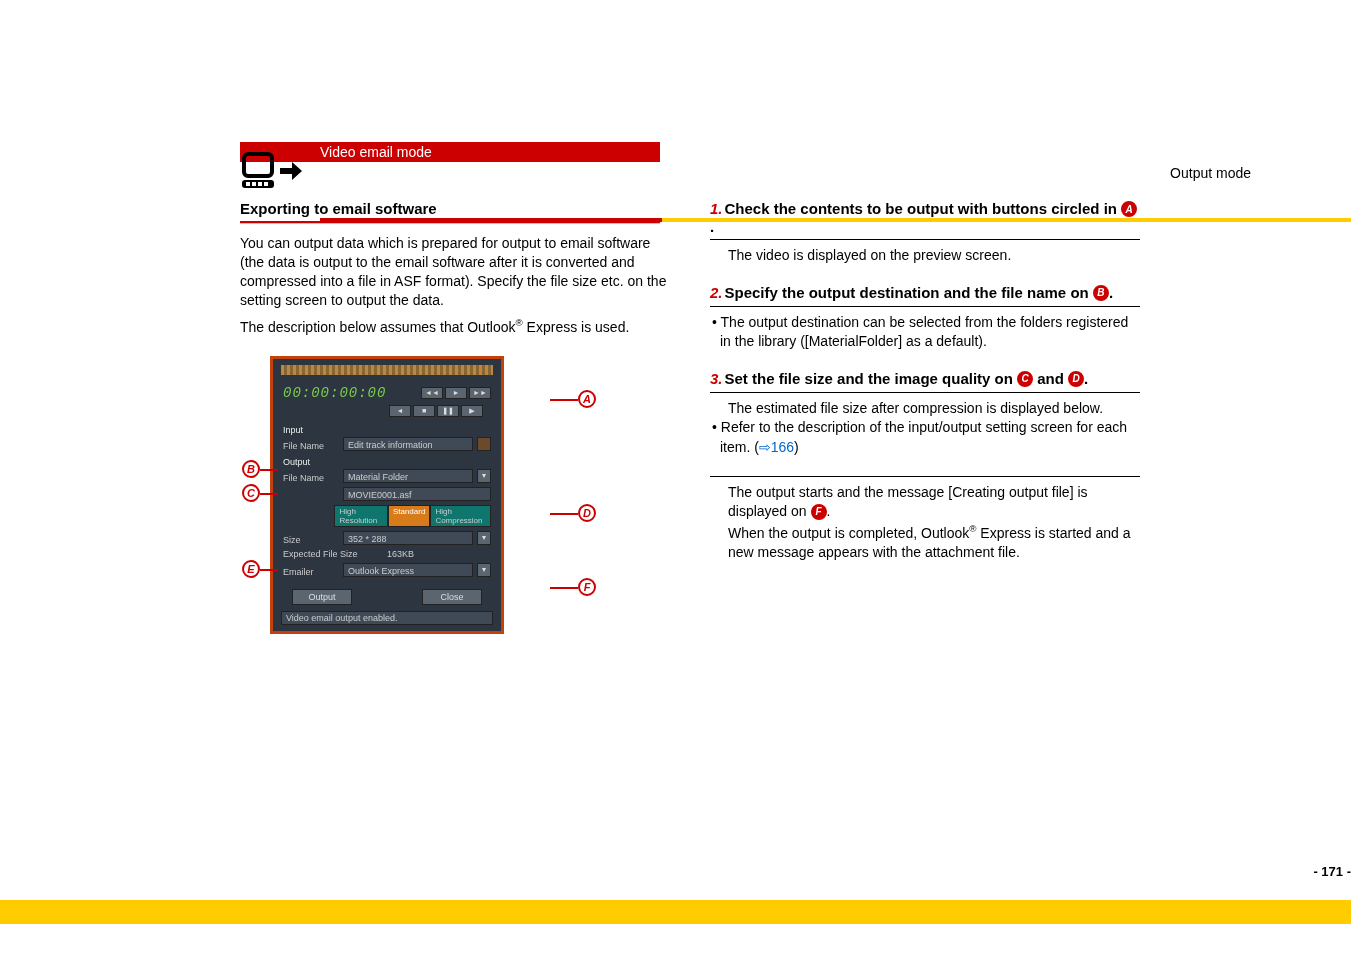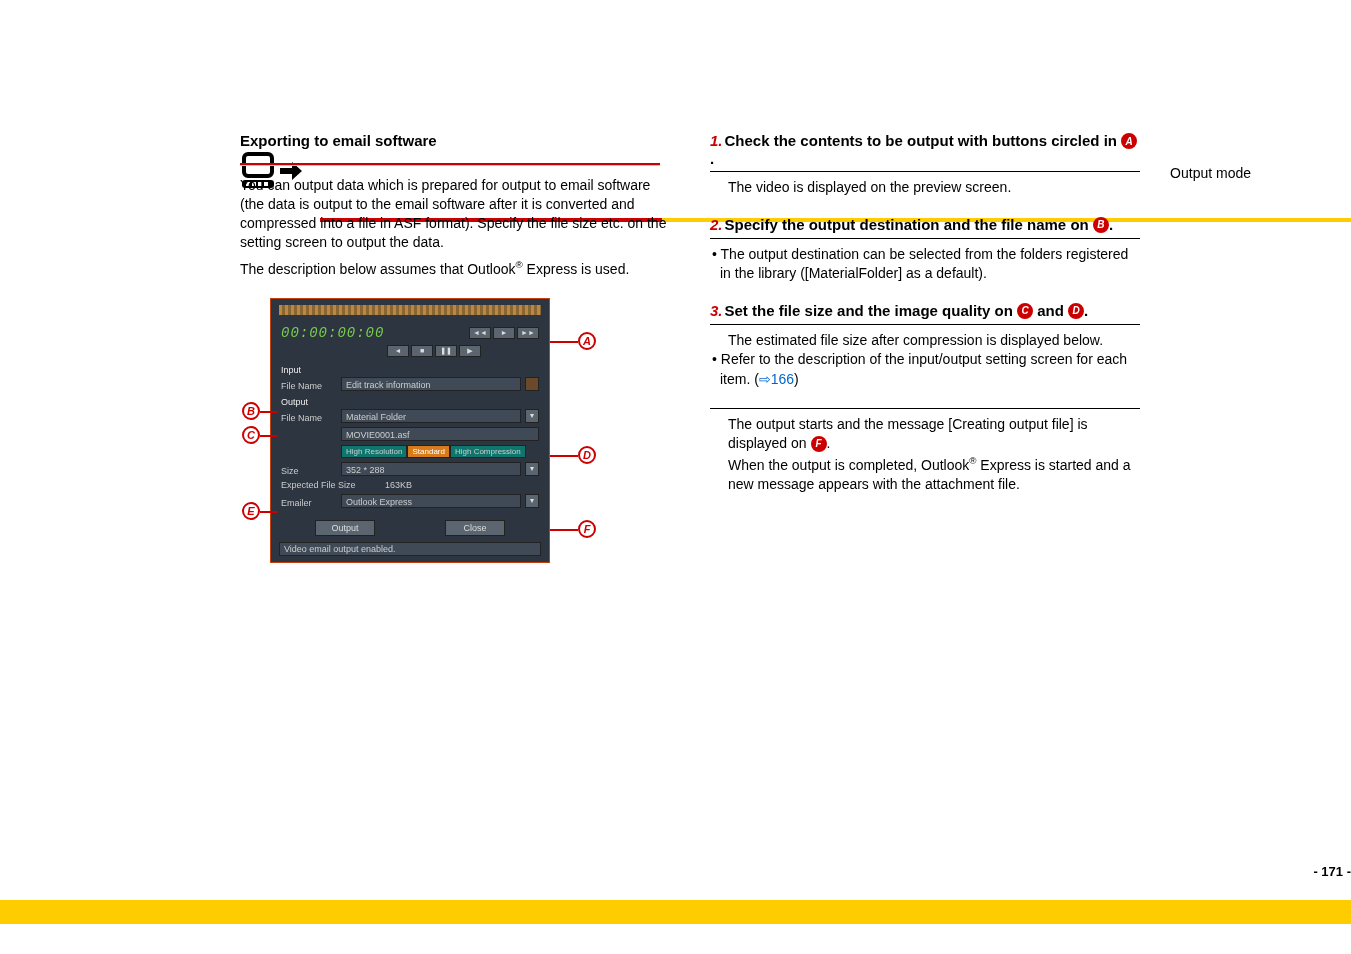--- a/index.html
+++ b/index.html
@@ -6,25 +6,25 @@
   body { font-family: Arial, Helvetica, sans-serif; font-size: 14px; color: #000; background: #fff; width: 1351px; height: 954px; position: relative; }
   .page { padding: 94px 100px 40px 240px; }
   .top-icon { position: absolute; left: 240px; top: 150px; }
   .header-bar { background: #cc0000; color: #fff; padding: 2px 8px 2px 80px; margin-left: 0; font-size: 14px; width: 420px; }
   .mode-label { position: absolute; right: 100px; top: 165px; font-size: 14px; }
   .orange-line { position: absolute; left: 320px; right: 0; top: 218px; height: 4px; background: #ffcc00; }
   .orange-line::after { content:""; position:absolute; top:0; left:0; height:4px; width:342px; background:#cc0000; }
   .content { display: flex; gap: 40px; margin-top: 20px; position: relative; z-index: 2; }
   .left-col { width: 430px; }
   .right-col { width: 430px; }
-  .subheading { font-weight: bold; font-size: 15px; margin-bottom: 14px; margin-top: 18px; }
+  .subheading { font-weight: bold; font-size: 15px; margin-bottom: 4px; margin-top: 18px; }
   .subheading-rule { height: 3px; background: linear-gradient(to bottom, #cc0000 0, #cc0000 2px, #ffcc00 2px, #ffcc00 3px); margin-bottom: 10px; width: 420px; }
   .para { font-size: 14px; line-height: 1.35; margin-bottom: 6px; }
   .screenshot-wrap { position: relative; margin-top: 20px; margin-left: 30px; }
-  .screenshot { width: 280px; background: #2c3540; border: 1px solid #c2410c; color: #ccc; font-size: 9px; padding: 6px 0 0 0; }
+  .screenshot { width: 234px; background: #2c3540; border: 3px solid #c2410c; color: #ccc; font-size: 9px; padding: 6px 0 0 0; }
   .ss-top-stripe { height: 10px; background: repeating-linear-gradient(90deg, #b84 0, #b84 3px, #863 3px, #863 6px); margin: 0 8px 4px 8px; }
   .ss-timer-row { display: flex; align-items: center; gap: 6px; padding: 6px 10px 4px 10px; }
   .ss-timer { font-family: "Courier New", monospace; color: #7acf4c; font-size: 14px; letter-spacing: 1px; font-style: italic; }
   .ss-transport { display: flex; gap: 2px; }
   .ss-btn-sm { width: 22px; height: 12px; background: #5a6570; border: 1px solid #222; color:#ddd; font-size:7px; text-align:center; line-height:10px; }
   .ss-section-label { color: #eee; font-size: 9px; padding: 4px 10px 0 10px; }
   .ss-field-row { display: flex; align-items: flex-end; gap: 4px; padding: 2px 10px; }
   .ss-field-label { width: 56px; color:#ccc; font-size:9px; }
   .ss-field-box { flex: 1; background: #3f4a56; border: 1px solid #222; color: #ccc; padding: 1px 4px; font-size: 9px; height: 14px; line-height:12px; }
   .ss-mini-icon { width: 14px; height: 14px; background: #6a4a2a; border:1px solid #222; }
@@ -61,20 +61,21 @@
       <rect x="6" y="32" width="4" height="4" fill="#fff"></rect>
         <rect x="12" y="32" width="4" height="4" fill="#fff"></rect>
         <rect x="18" y="32" width="4" height="4" fill="#fff"></rect>
         <rect x="24" y="32" width="4" height="4" fill="#fff"></rect>
       <path d="M40 18 L52 18 L52 12 L62 21 L52 30 L52 24 L40 24 Z" fill="#000"></path>
     </svg>
   </div>
 
   <div class="mode-label">Output mode</div>
   <div class="orange-line"></div>
+  <div class="header-bar" style="margin-top:48px;">Video email mode</div>
 
   <div class="content">
     <div class="left-col">
       <div class="subheading">Exporting to email software</div>
       <div class="subheading-rule"></div>
       <div class="para">You can output data which is prepared for output to email software (the data is output to the email software after it is converted and compressed into a file in ASF format). Specify the file size etc. on the setting screen to output the data.</div>
       <div class="para"><span>The description below assumes that Outlook</span><sup>®</sup><span> Express is used.</span></div>
 
       <div class="screenshot-wrap">
         <div class="screenshot">

